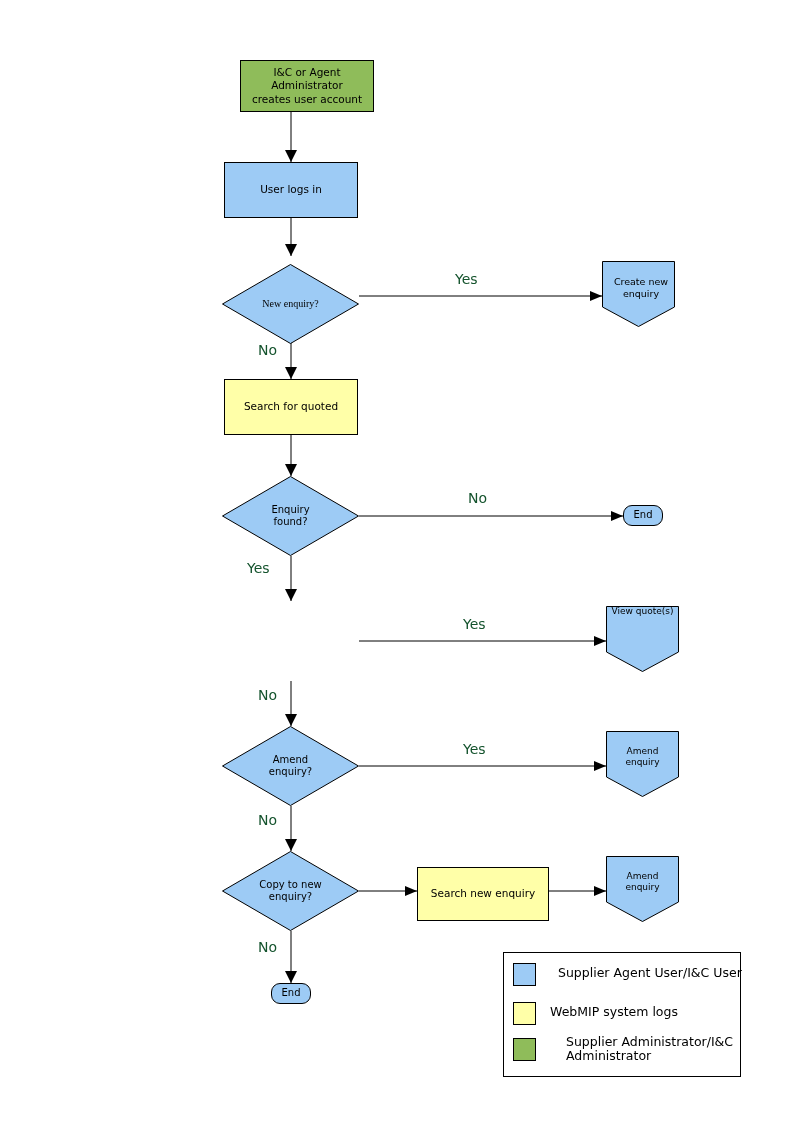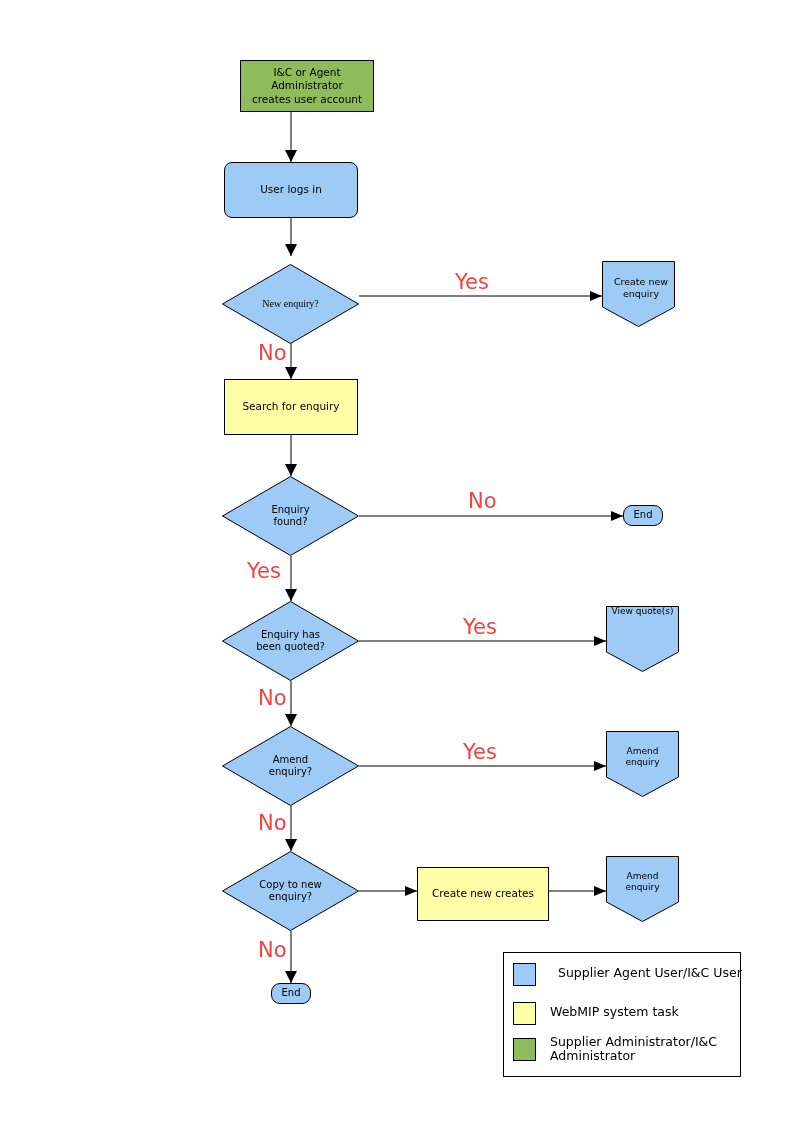--- a/index.html
+++ b/index.html
@@ -6,21 +6,21 @@
   body{width:794px;height:1123px;position:relative;
        font-family:"DejaVu Sans","Liberation Sans",sans-serif;
        -webkit-font-smoothing:none;}
   #canvas{position:absolute;left:0;top:0;width:794px;height:1123px;}
   .node{position:absolute;box-sizing:border-box;display:flex;align-items:center;
         justify-content:center;text-align:center;color:#000;line-height:1.25;}
   .rect{border:1px solid #000;}
   .nodetext{display:block;width:100%;padding:0 4px;box-sizing:border-box;}
   .svgwrap{position:absolute;left:0;top:0;width:794px;height:1123px;
            pointer-events:none;}
-  .edgelabel{position:absolute;font-size:21px;color:#ef4444;line-height:1;
+  .edgelabel{position:absolute;font-size:14px;color:#14532d;line-height:1;
              white-space:nowrap;}
   .legendbox{position:absolute;border:1px solid #000;background:#fff;
              box-sizing:border-box;}
   .legrow{position:absolute;display:flex;align-items:flex-start;}
   .swatch{width:23px;height:23px;border:1px solid #000;box-sizing:border-box;
           flex:0 0 auto;}
   .legtext{margin-left:14px;font-size:12.5px;color:#000;line-height:1.15;
            white-space:pre-line;padding-top:1px;}
   .stadium{border:1px solid #000;border-radius:9px;justify-content:center;}
 </style>
@@ -54,52 +54,46 @@
       <line x1="359" y1="766" x2="606" y2="766" stroke="#000000" stroke-width="1"></line>
       <path d="M 594 761 L 594 771 L 606 766 Z" fill="#000000"></path>
       <line x1="359" y1="891" x2="417" y2="891" stroke="#000000" stroke-width="1"></line>
       <path d="M 405 886 L 405 896 L 417 891 Z" fill="#000000"></path>
       <line x1="549" y1="891" x2="606" y2="891" stroke="#000000" stroke-width="1"></line>
       <path d="M 594 886 L 594 896 L 606 891 Z" fill="#000000"></path>
     </svg>
 <div class="node rect" style="left: 240px; top: 60px; width: 134px; height: 52px; font-size: 10.5px; background: rgb(143, 188, 90);">
       <span class="nodetext" style="position: relative;">I&amp;C or Agent Administrator<br>creates user account</span>
     </div>
-    <div class="node rect" style="left: 224px; top: 162px; width: 134px; height: 56px; font-size: 10.5px; background: rgb(157, 203, 245); border-radius: 8px;">
+    <div class="node rect" style="left: 224px; top: 162px; width: 134px; height: 56px; font-size: 10.5px; background: rgb(157, 203, 245);">
       <span class="nodetext" style="position: relative;">User logs in</span>
     </div>
     <div class="node" style="left: 222px; top: 264px; width: 137px; height: 80px; font-size: 10px; font-family: Liberation Serif, serif;">
       <svg width="137" height="80" viewBox="0 0 137 80" style="position: absolute; left: 0px; top: 0px;">
         <path d="M 68.5 0.5 L 136.5 40 L 68.5 79.5 L 0.5 40 Z" fill="#9DCBF5" stroke="#000000" stroke-width="1"></path>
       </svg>
       <span class="nodetext" style="position: relative;">New enquiry?</span>
     </div>
     <div class="node" style="left: 602px; top: 261px; width: 78px; height: 66px; font-size: 9.5px; align-items: flex-start;">
       <svg width="73" height="66" viewBox="0 0 73 66" style="position: absolute; left: 0px; top: 0px;">
         <path d="M 0.5 0.5 L 72.5 0.5 L 72.5 46 L 36.5 65.5 L 0.5 46 Z" fill="#9DCBF5" stroke="#000000" stroke-width="1"></path>
       </svg>
       <span class="nodetext" style="position: relative; margin-top: 15px;">Create new<br>enquiry</span>
     </div>
     <div class="node rect" style="left: 224px; top: 379px; width: 134px; height: 56px; font-size: 10.5px; background: rgb(255, 255, 168);">
-      <span class="nodetext" style="position: relative;">Search for enquiry</span>
+      <span class="nodetext" style="position: relative;">Search for quoted</span>
     </div>
     <div class="node" style="left: 222px; top: 476px; width: 137px; height: 80px; font-size: 10px;">
       <svg width="137" height="80" viewBox="0 0 137 80" style="position: absolute; left: 0px; top: 0px;">
         <path d="M 68.5 0.5 L 136.5 40 L 68.5 79.5 L 0.5 40 Z" fill="#9DCBF5" stroke="#000000" stroke-width="1"></path>
       </svg>
       <span class="nodetext" style="position: relative;">Enquiry<br>found?</span>
     </div>
     <div class="node stadium" style="left: 623px; top: 505px; width: 40px; height: 21px; font-size: 10px; background: rgb(157, 203, 245);">
       <span class="nodetext" style="position: relative;">End</span>
-    </div>
-    <div class="node" style="left: 222px; top: 601px; width: 137px; height: 80px; font-size: 10px;">
-      <svg width="137" height="80" viewBox="0 0 137 80" style="position: absolute; left: 0px; top: 0px;">
-        <path d="M 68.5 0.5 L 136.5 40 L 68.5 79.5 L 0.5 40 Z" fill="#9DCBF5" stroke="#000000" stroke-width="1"></path>
-      </svg>
-      <span class="nodetext" style="position: relative;">Enquiry has<br>been quoted?</span>
     </div>
     <div class="node" style="left: 606px; top: 606px; width: 73px; height: 66px; font-size: 9px; align-items: flex-start;">
       <svg width="73" height="66" viewBox="0 0 73 66" style="position: absolute; left: 0px; top: 0px;">
         <path d="M 0.5 0.5 L 72.5 0.5 L 72.5 46 L 36.5 65.5 L 0.5 46 Z" fill="#9DCBF5" stroke="#000000" stroke-width="1"></path>
       </svg>
       <span class="nodetext" style="position: relative; ">View quote(s)</span>
     </div>
     <div class="node" style="left: 222px; top: 726px; width: 137px; height: 80px; font-size: 10px;">
       <svg width="137" height="80" viewBox="0 0 137 80" style="position: absolute; left: 0px; top: 0px;">
         <path d="M 68.5 0.5 L 136.5 40 L 68.5 79.5 L 0.5 40 Z" fill="#9DCBF5" stroke="#000000" stroke-width="1"></path>
@@ -112,21 +106,21 @@
       </svg>
       <span class="nodetext" style="position: relative; margin-top: 15px;">Amend enquiry</span>
     </div>
     <div class="node" style="left: 222px; top: 851px; width: 137px; height: 80px; font-size: 10px;">
       <svg width="137" height="80" viewBox="0 0 137 80" style="position: absolute; left: 0px; top: 0px;">
         <path d="M 68.5 0.5 L 136.5 40 L 68.5 79.5 L 0.5 40 Z" fill="#9DCBF5" stroke="#000000" stroke-width="1"></path>
       </svg>
       <span class="nodetext" style="position: relative;">Copy to new<br>enquiry?</span>
     </div>
     <div class="node rect" style="left: 417px; top: 867px; width: 132px; height: 54px; font-size: 10.5px; background: rgb(255, 255, 168);">
-      <span class="nodetext" style="position: relative;">Create new creates</span>
+      <span class="nodetext" style="position: relative;">Search new enquiry</span>
     </div>
     <div class="node" style="left: 606px; top: 856px; width: 73px; height: 66px; font-size: 9px; align-items: flex-start;">
       <svg width="73" height="66" viewBox="0 0 73 66" style="position: absolute; left: 0px; top: 0px;">
         <path d="M 0.5 0.5 L 72.5 0.5 L 72.5 46 L 36.5 65.5 L 0.5 46 Z" fill="#9DCBF5" stroke="#000000" stroke-width="1"></path>
       </svg>
       <span class="nodetext" style="position: relative; margin-top: 15px;">Amend enquiry</span>
     </div>
     <div class="node stadium" style="left: 271px; top: 983px; width: 40px; height: 21px; font-size: 10px; background: rgb(157, 203, 245);">
       <span class="nodetext" style="position: relative;">End</span>
     </div>
@@ -139,19 +133,19 @@
     <div class="edgelabel" style="left: 463px; top: 742px;">Yes</div>
     <div class="edgelabel" style="left: 258px; top: 813px;">No</div>
     <div class="edgelabel" style="left: 258px; top: 940px;">No</div>
     <div class="legendbox" style="left: 503px; top: 952px; width: 238px; height: 125px;"></div>
     <div class="legrow" style="left: 513px; top: 963px;">
       <div class="swatch" style="background: rgb(157, 203, 245);"></div>
       <div class="legtext" style="margin-top: 2px; margin-left: 22px;">Supplier Agent User/I&amp;C User</div>
     </div>
     <div class="legrow" style="left: 513px; top: 1002px;">
       <div class="swatch" style="background: rgb(255, 255, 168);"></div>
-      <div class="legtext" style="margin-top: 2px;">WebMIP system task</div>
+      <div class="legtext" style="margin-top: 2px;">WebMIP system logs</div>
     </div>
-    <div class="legrow" style="left: 513px; top: 1038px;">
+    <div class="legrow" style="left: 513px; top: 1038px; gap: 16px;">
       <div class="swatch" style="background: rgb(143, 188, 90);"></div>
       <div class="legtext" style="margin-top: -4px;">Supplier Administrator/I&amp;C<br>Administrator</div>
     </div>
   </div>
 
 </body></html>

